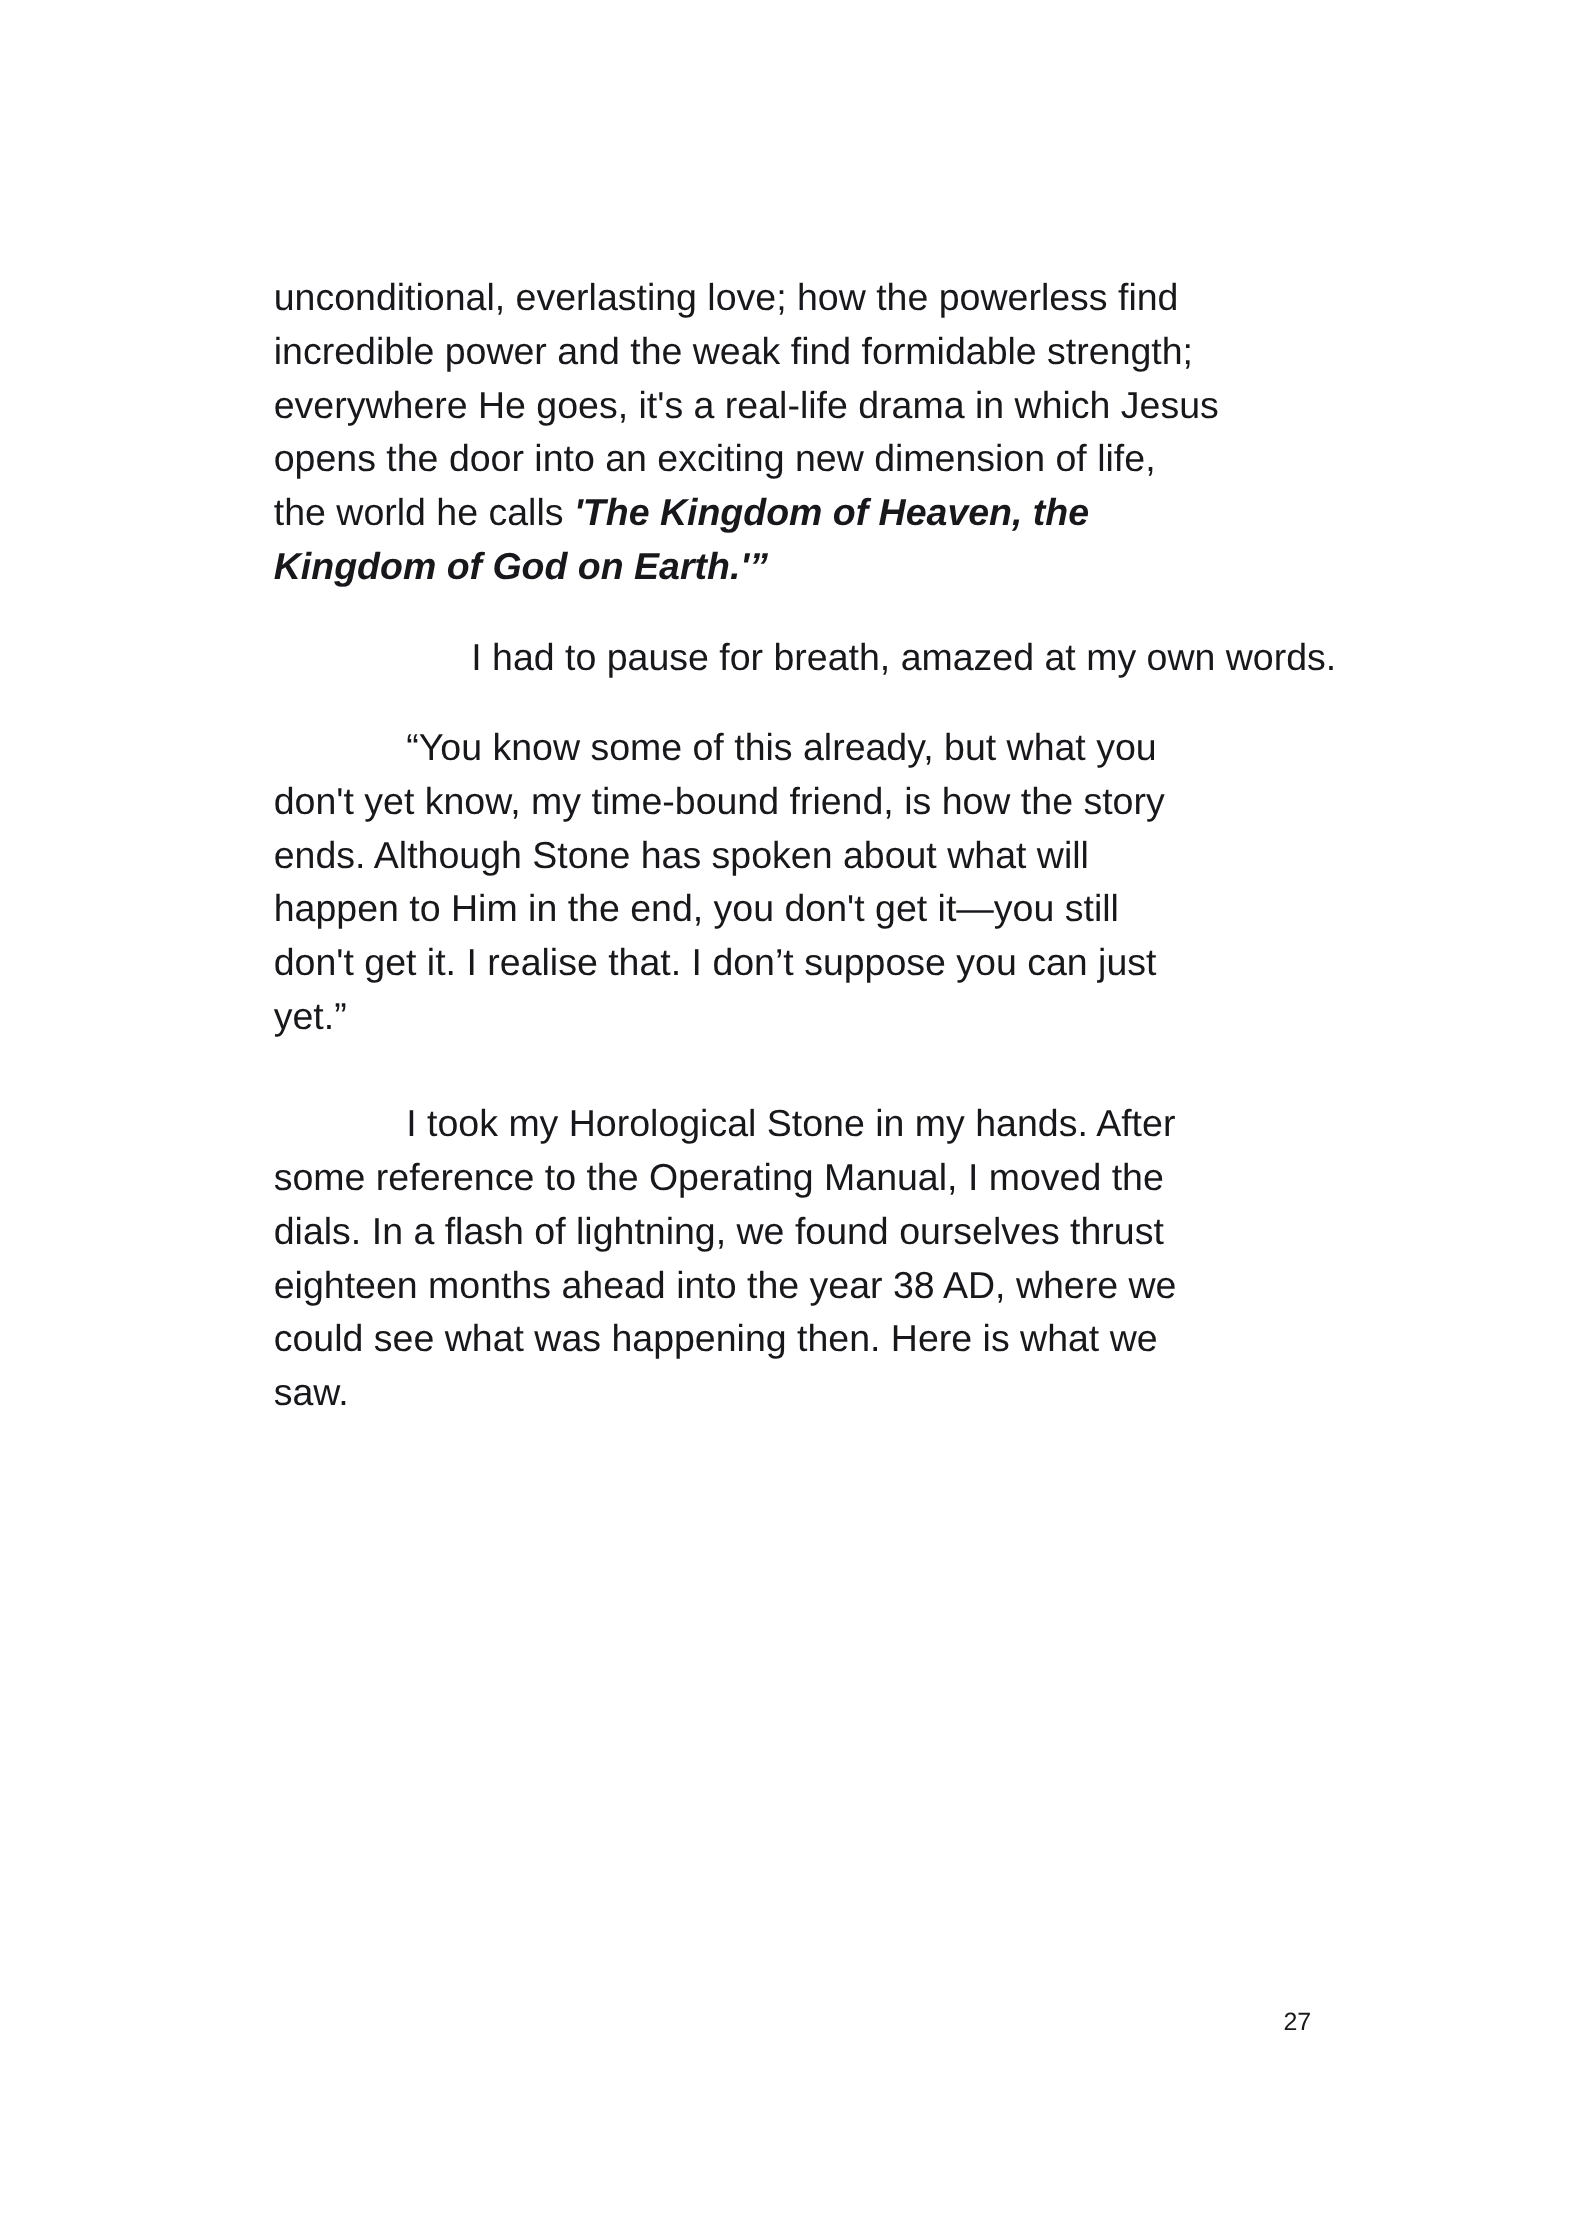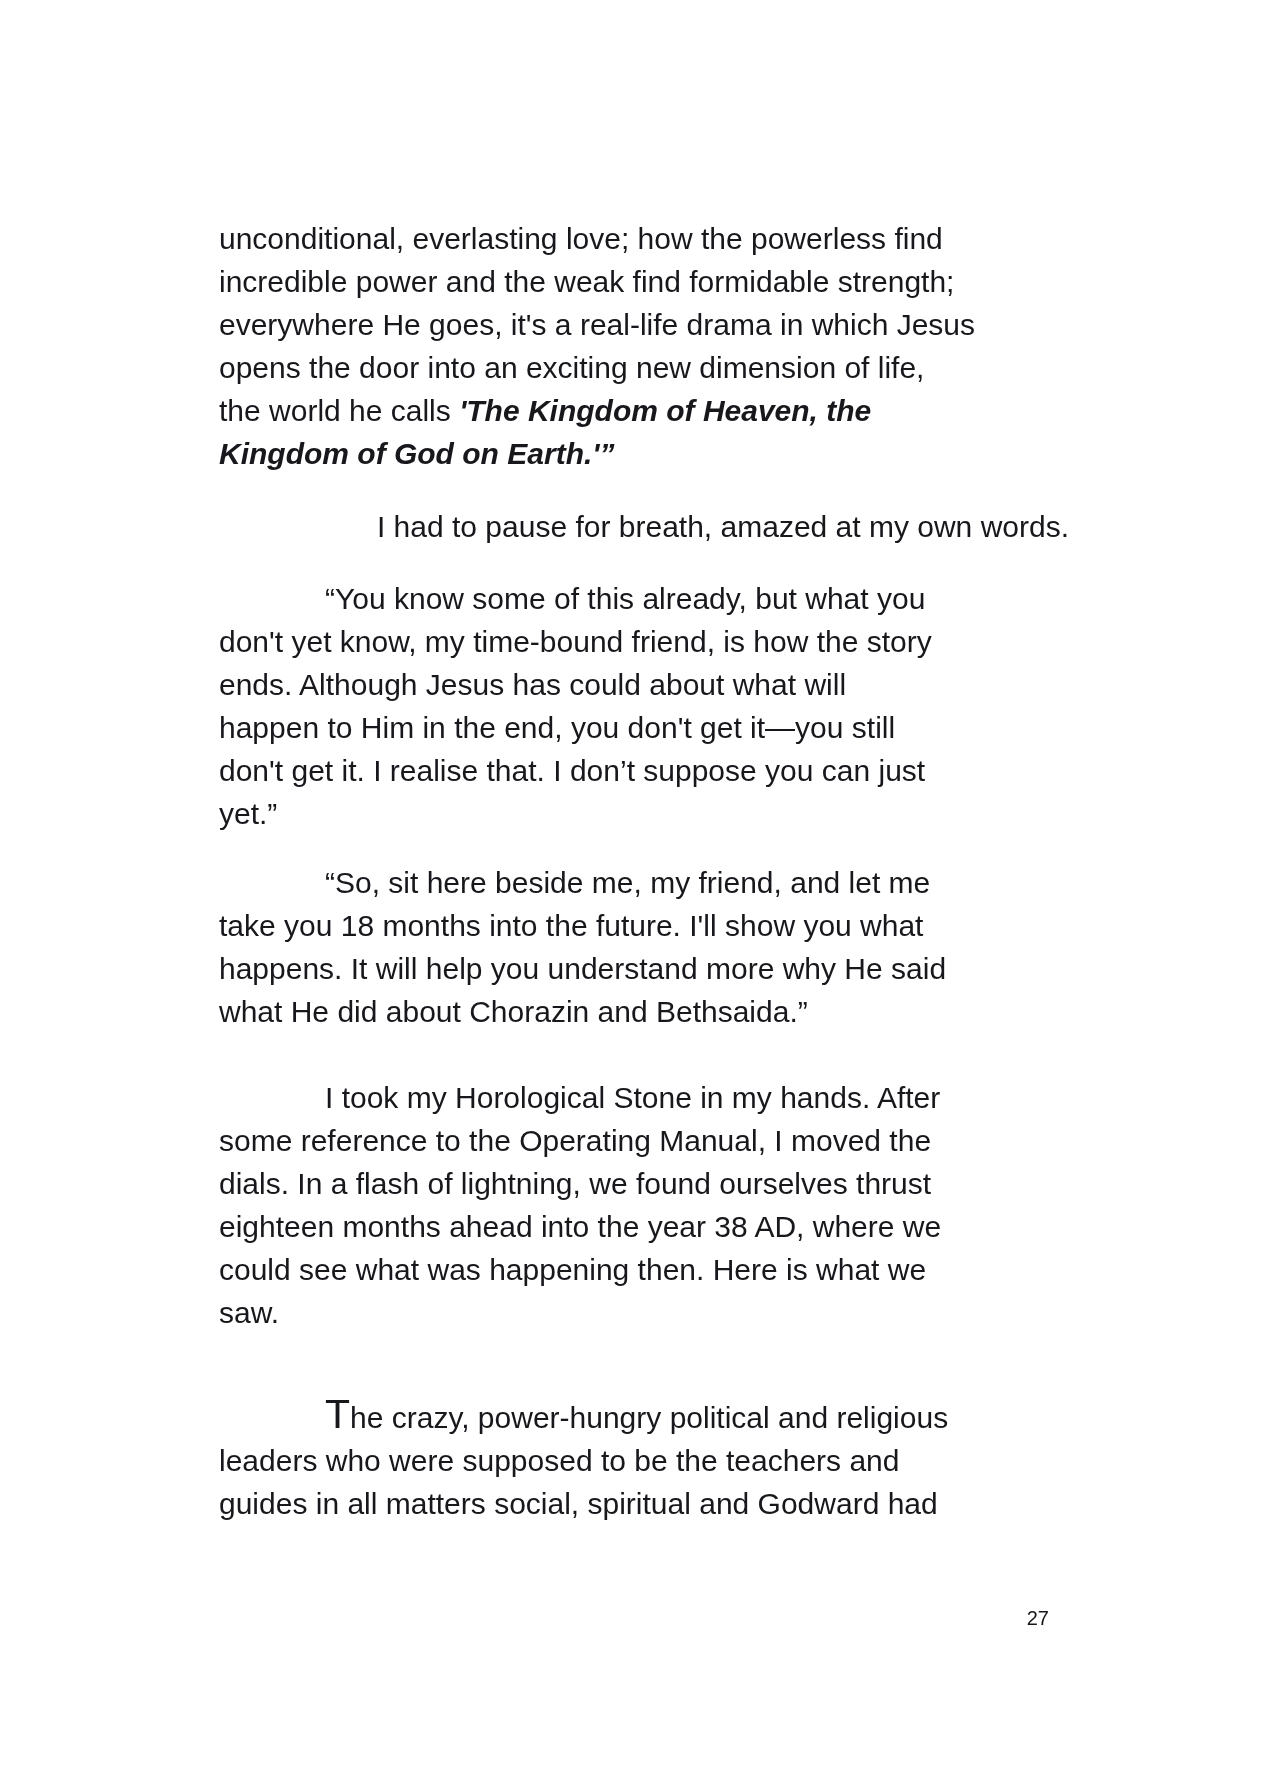--- a/index.html
+++ b/index.html
@@ -60,37 +60,30 @@
 incredible power and the weak find formidable strength;
 everywhere He goes, it's a real-life drama in which Jesus
 opens the door into an exciting new dimension of life,
 the world he calls </span><span class="emphasis">'The Kingdom of Heaven, the
 Kingdom of God on Earth.'”</span></p>
 
     <p class="para m1">I had to pause for breath, amazed at my own words.</p>
 
     <p class="para m2 indent">“You know some of this already, but what you
 don't yet know, my time-bound friend, is how the story
-ends. Although Jesus has could about what will
+ends. Although Stone has spoken about what will
 happen to Him in the end, you don't get it—you still
 don't get it. I realise that. I don’t suppose you can just
 yet.”</p>
 
-    <p class="para m3 indent">“So, sit here beside me, my friend, and let me
-take you 18 months into the future. I'll show you what
-happens. It will help you understand more why He said
-what He did about Chorazin and Bethsaida.”</p>
 
     <p class="para m4 indent">I took my Horological Stone in my hands. After
 some reference to the Operating Manual, I moved the
 dials. In a flash of lightning, we found ourselves thrust
 eighteen months ahead into the year 38 AD, where we
 could see what was happening then. Here is what we
 saw.</p>
 
-    <p class="para m5 indent"><span class="initial">T</span><span>he crazy, power-hungry political and religious
-leaders who were supposed to be the teachers and
-guides in all matters social, spiritual and Godward had</span></p>
 
   </div>
 
   <div class="page-number">27</div>
 </div>
 
 </body></html>

